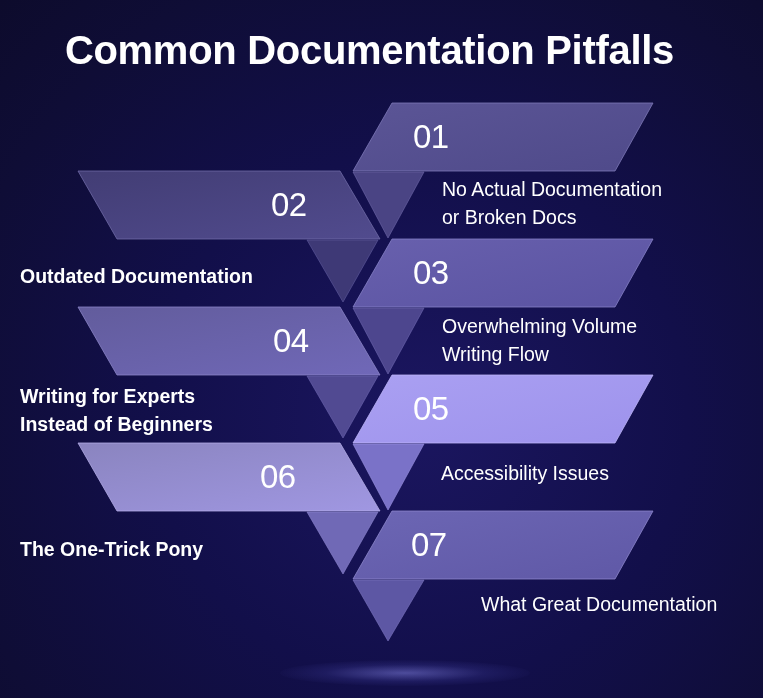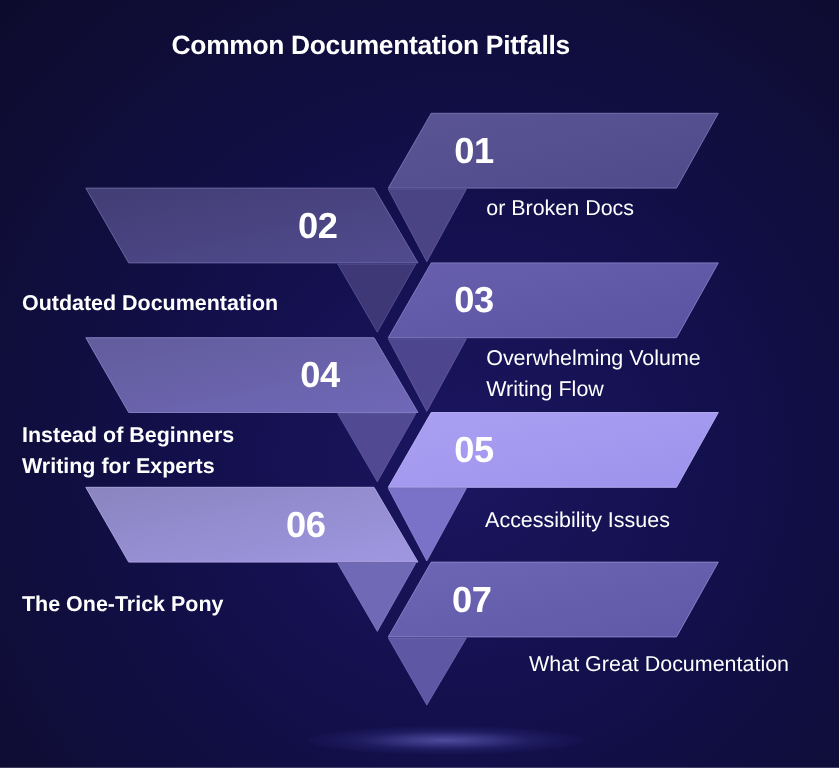--- a/index.html
+++ b/index.html
@@ -4,26 +4,26 @@
 <style>
   html, body { margin: 0; padding: 0; }
   body {
     width: 763px; height: 698px; overflow: hidden;
     background: radial-gradient(ellipse at 55% 60%, #1b1660 0%, #120f4a 45%, #0f0d36 80%, #0d0b2c 100%);
     font-family: "Liberation Sans", "DejaVu Sans", sans-serif;
     position: relative;
   }
   .title {
     position: absolute; top: 28px; left: 0; width: 674px;
-    text-align: center; color: #ffffff; font-weight: bold;
-    font-size: 24px; letter-spacing: -0.3px;
+    text-align: right; color: #ffffff; font-weight: bold;
+    font-size: 40px; letter-spacing: -0.3px;
   }
   svg.shapes { position: absolute; left: 0; top: 0; }
   .num {
-    position: absolute; color: #ffffff; font-weight: bold;
+    position: absolute; color: #ffffff; font-weight: normal;
     font-size: 33px; letter-spacing: -0.5px; line-height: 1;
   }
   .label {
     position: absolute; color: #ffffff; font-size: 19.5px; line-height: 28px;
   }
   .label.right-align { text-align: left; font-weight: bold; }
   .glow {
     position: absolute; left: 280px; top: 660px; width: 250px; height: 26px;
     border-radius: 50%;
     background: radial-gradient(ellipse at center, rgba(150,150,255,0.45) 0%, rgba(100,100,220,0.15) 45%, rgba(0,0,0,0) 75%);
@@ -106,32 +106,33 @@
 
 <div class="num" style="left:413px; top:120px;">01</div>
 <div class="num" style="left:271px; top:188px;">02</div>
 <div class="num" style="left:413px; top:256px;">03</div>
 <div class="num" style="left:273px; top:324px;">04</div>
 <div class="num" style="left:413px; top:392px;">05</div>
 <div class="num" style="left:260px; top:460px;">06</div>
 <div class="num" style="left:411px; top:528px;">07</div>
 
 <div class="label" style="left:442px; top:175px;">
+  <div>No Actual Documentation</div>
   <div>or Broken Docs</div>
 </div>
 <div class="label right-align" style="left:20px; width:273px; top:262px;">
   <div>Outdated Documentation</div>
 </div>
 <div class="label" style="left:442px; top:312px;">
   <div>Overwhelming Volume</div>
   <div>Writing Flow</div>
 </div>
 <div class="label right-align" style="left:20px; width:273px; top:382px;">
+  <div>Writing for Experts</div>
   <div>Instead of Beginners</div>
-  <div>Writing for Experts</div>
 </div>
 <div class="label" style="left:441px; top:459px;">
   <div>Accessibility Issues</div>
 </div>
 <div class="label right-align" style="left:20px; width:273px; top:535px;">
   <div>The One-Trick Pony</div>
 </div>
 <div class="label" style="left:440px; top:590px;margin-left:41px;">
   <div>What Great Documentation</div>
 </div>

